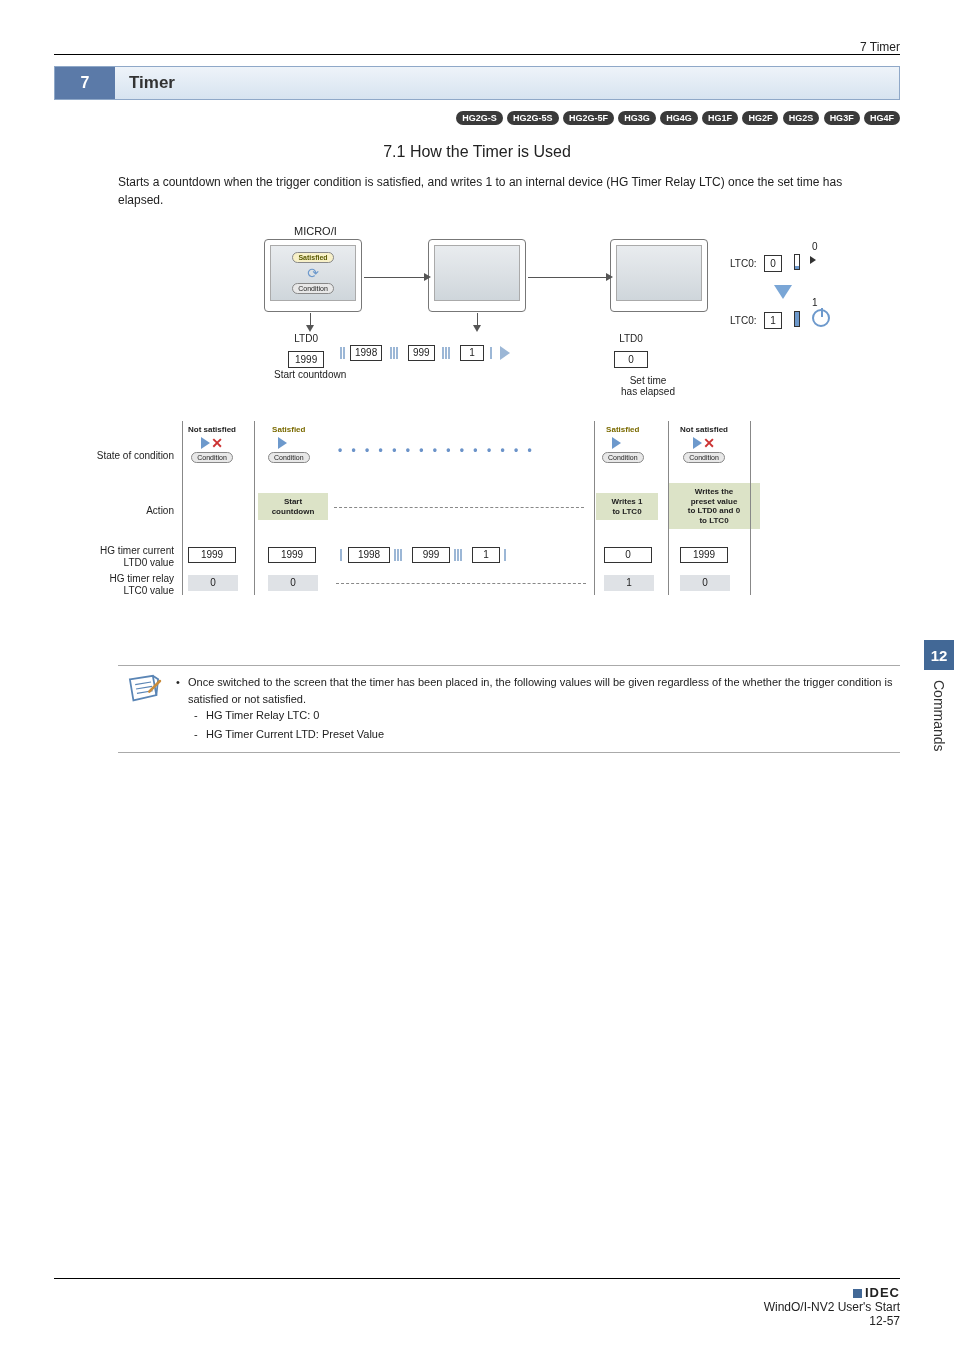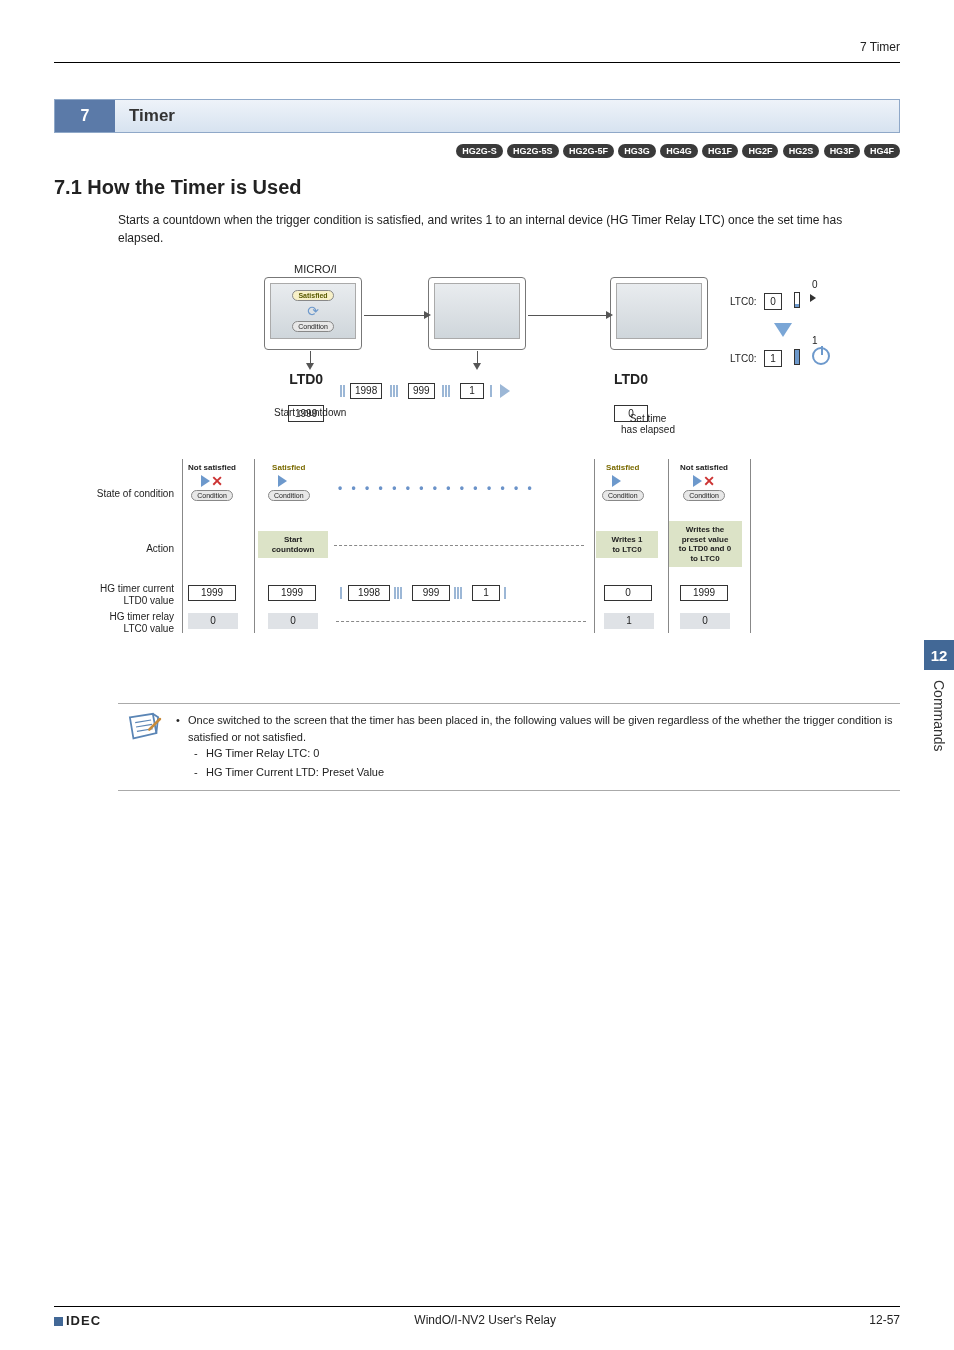--- a/index.html
+++ b/index.html
@@ -10,22 +10,22 @@
     background: #fff;
     width: 954px;
     height: 1350px;
     position: relative;
     padding: 40px 54px 24px 54px;
   }
   .header-right {
     text-align: right;
     font-size: 12px;
     border-bottom: 1px solid #000;
-    padding-bottom: 8px;
-    margin-bottom: 36px;
+    padding-bottom: 0;
+    margin-bottom: 11px;
   }
   .section-banner {
     display: flex;
     align-items: stretch;
     border: 1px solid #8fa8c8;
     margin-bottom: 10px;
     background: linear-gradient(#eef3f9, #d7e3f0);
   }
   .section-banner .num {
     background: #5b7aa8;
@@ -51,23 +51,24 @@
     display: inline-block;
     background: #3a3a3a;
     color: #fff;
     border-radius: 8px;
     font-size: 9px;
     font-weight: bold;
     padding: 2px 6px;
     margin-left: 1px;
   }
   .subhead {
-    font-size: 20px;
-    font-weight: bold;
+    font-size: 16px;
+    font-weight: normal;
     margin-bottom: 12px;
+    text-align: center;
   }
   .intro {
     margin-left: 64px;
     margin-right: 10px;
     line-height: 1.5;
     margin-bottom: 16px;
   }
   
   .diag {
     position: relative;
@@ -125,21 +126,21 @@
     position:absolute;
     border:1px solid #333;
     background:#fff;
     font-size:10px;
     text-align:center;
     padding:0 5px;
     line-height:15px;
   }
   .lbl { position:absolute; font-size:10px; }
   .ltd-group { position:absolute; text-align:center; }
-  .ltd-group .cap { font-size:14px; margin-bottom:18px;font-weight:bold; }
+  .ltd-group .cap { font-size:10px; margin-bottom:7px; }
   .ltd-group .box { border:1px solid #333; background:#fff; padding:0 6px; font-size:10px; line-height:15px; min-width:34px; display:inline-block;}
   .pause-mark {
     position:absolute; display:flex; gap:1px;
   }
   .pause-mark span { width:2px; height:12px; background:#9cb7d6; }
   .stripe-bar { position:absolute; display:flex; gap:1px; }
   .stripe-bar span { width:2px; height:12px; background:#9cb7d6; }
   .satisfy-cell {
     position:absolute; display:flex; flex-direction:column; align-items:center; gap:3px;
   }
@@ -185,22 +186,23 @@
     display:flex; align-items:center; justify-content:center;
     font-size:15px; font-weight:bold;
   }
   .tab .label {
     writing-mode: vertical-rl;
     padding-top:10px; font-size:14px; color:#333;
   }
   
   .footer { position:absolute; left:54px; right:54px; bottom:22px;
     border-top:1px solid #000; padding-top:6px;
-    display:flex; justify-content:space-between; align-items:flex-start;
+    display:flex; justify-content:space-between; align-items:flex-end;
     font-size:12px;
+    flex-direction:column;
   }
   .footer .brand { font-weight:bold; font-size:13px; letter-spacing:1px;}
   .footer .brand .sq { display:inline-block;width:9px;height:9px;background:#426896;margin-right:3px;vertical-align:middle;}
 </style>
 </head>
 <body>
 
 <div class="header-right">7 Timer</div>
 
 <div class="section-banner">
@@ -339,21 +341,21 @@
       </div>
     <span class="cond-oval">Condition</span>
   </div>
 
   <div class="row-label" style="left:10px;top:280px;">Action</div>
   <div class="action-box" style="left:204px;top:268px;width:70px;white-space:pre-line;">Start
 countdown</div>
   <div class="dot-line" style="left:280px;top:282px;width:250px;"></div>
   <div class="action-box" style="left:542px;top:268px;width:62px;white-space:pre-line;">Writes 1
 to LTC0</div>
-  <div class="action-box" style="left:614px;top:258px;width:74px;white-space:pre-line;">Writes the
+  <div class="action-box" style="left:614px;top:258px;width:92px;white-space:pre-line;">Writes the
 preset value
 to LTD0 and 0
 to LTC0</div>
 
   <div class="row-label" style="left:10px;top:320px;white-space:pre-line;line-height:1.2;">HG timer current
 LTD0 value</div>
   <div class="white-cell" style="left:134px;top:322px;width:48px;">1999</div>
   <div class="white-cell" style="left:214px;top:322px;width:48px;">1999</div>
   <div class="pause-mark" style="left:286px;top:324px;">
       <span></span>
@@ -414,15 +416,15 @@
   </div>
 </div>
 
 <div class="tab">
   <div class="num">12</div>
   <div class="label">Commands</div>
 </div>
 
 <div class="footer">
   <span class="brand"><span class="sq"></span><span>IDEC</span></span>
-  <span>WindO/I-NV2 User's Relay</span>
+  <span>WindO/I-NV2 User's Start</span>
   <span style="font-weight:normal;">12-57</span>
 </div>
 
 </body></html>

